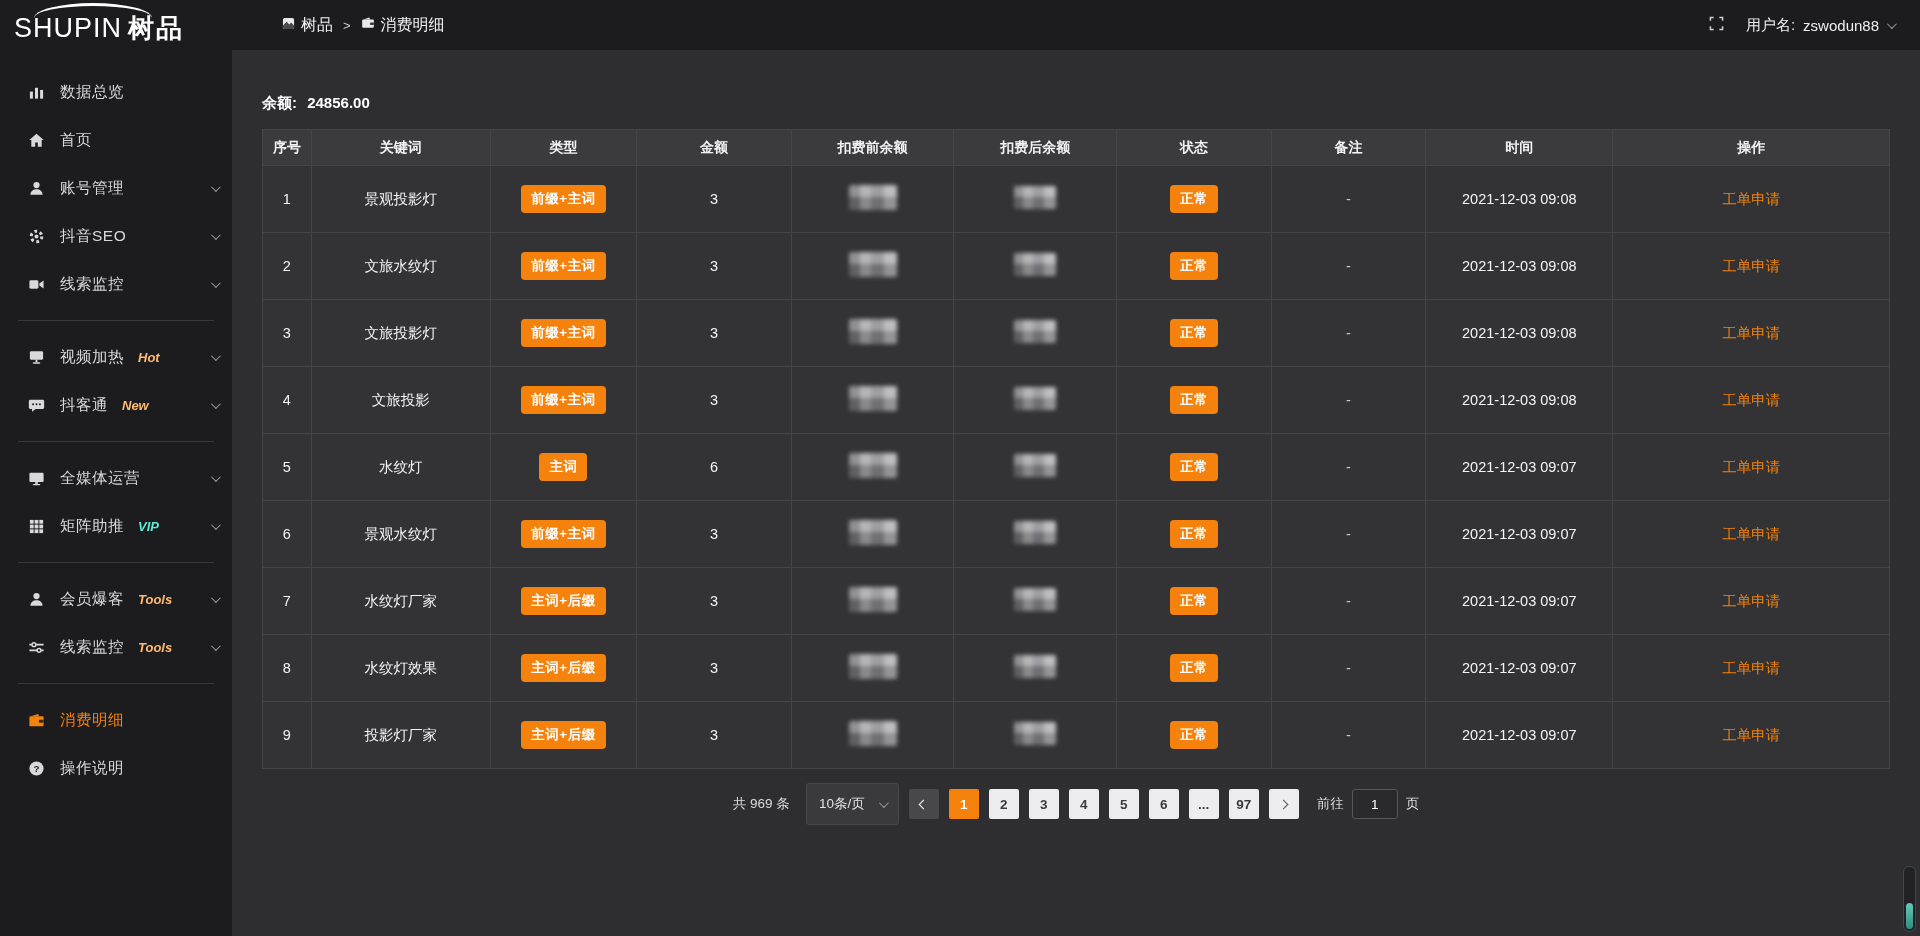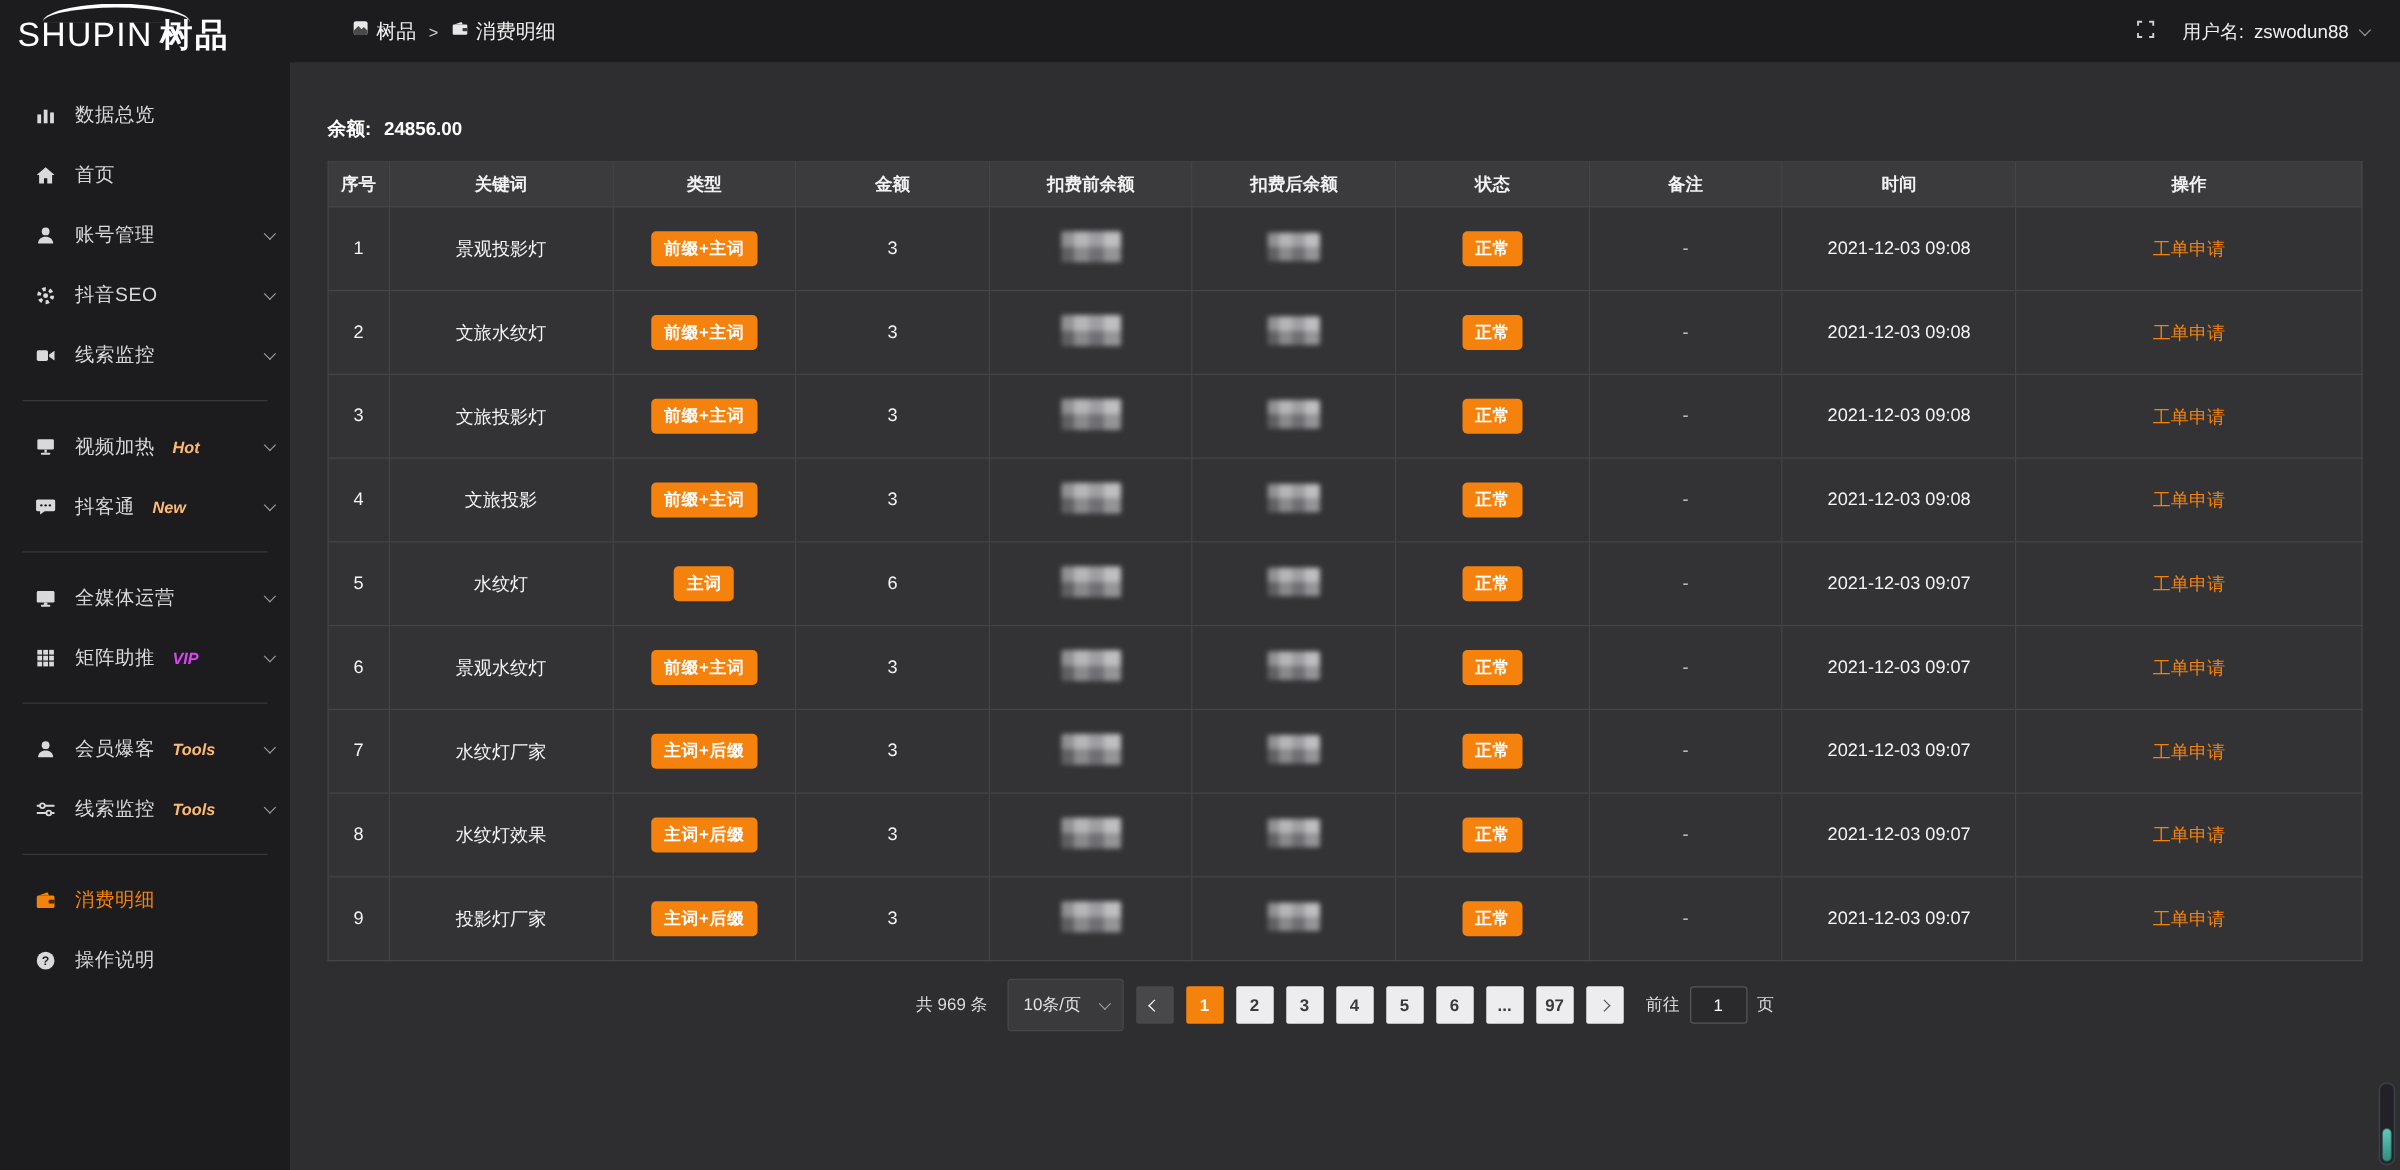--- a/index.html
+++ b/index.html
@@ -17,21 +17,21 @@
   .logo-en { font-size:27px; font-weight:normal; color:#fff; letter-spacing:1px; }
   .logo-zh { font-size:26px; font-weight:bold; color:#fff; margin-left:6px; letter-spacing:2px; }
   .menu { padding-top:12px; }
   .menu-item { height:48px; display:flex; align-items:center; padding:0 14px 0 28px;
     color:#d9d9d9; cursor:pointer; }
   .menu-item .mi { width:17px; height:17px; display:inline-flex; margin-right:15px; color:#d9d9d9; flex:none; }
   .menu-item .lbl { font-size:15.5px; letter-spacing:0.5px; }
   .menu-item.active, .menu-item.active .mi { color:#f5820d; }
   .mbadge { font-size:13px; font-weight:bold; font-style:italic; margin-left:14px; }
   .mbadge.red { color:#fdba74; }
-  .mbadge.vip { color:#d946ef; }
+  .mbadge.vip { color:#5eead4; }
   .chev { display:inline-block; width:7px; height:7px;
     border-right:1.6px solid #9a9a9a; border-bottom:1.6px solid #9a9a9a;
     transform:rotate(45deg) translateY(-2px); }
   .menu-item .chev { margin-left:auto; }
   .mdivider { height:1px; background:#38383b; margin:12px 18px; }
   
   .topbar { grid-row:1; grid-column:2; background:#1c1c1e; display:flex; align-items:center;
     padding:0 26px 0 50px; }
   .crumb { display:flex; align-items:center; gap:10px; font-size:16px; color:#f0f0f0; }
   .crumb .c-item { display:flex; align-items:center; gap:6px; cursor:pointer; }

